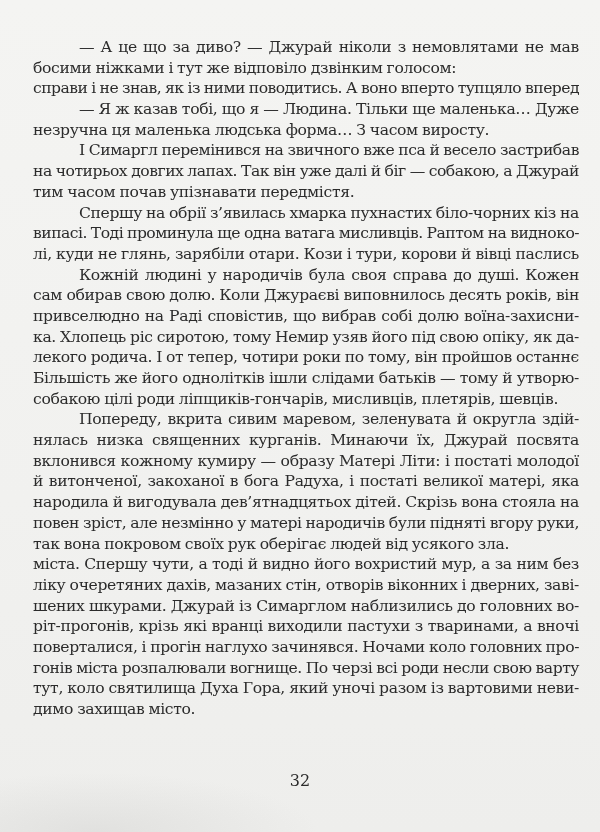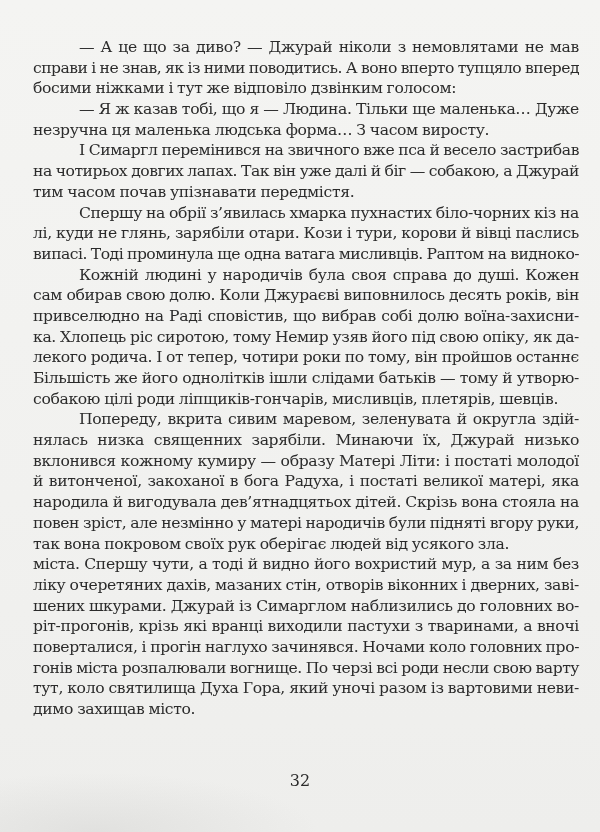--- a/index.html
+++ b/index.html
@@ -46,44 +46,44 @@
     background: radial-gradient(ellipse at 30% 100%, rgba(200,200,198,0.35) 0%, rgba(240,240,238,0) 70%);
   }
 </style>
 </head>
 <body>
 
 <div class="page">
   <div class="text-block">
 
     <span class="line indent">— А це що за диво? — Джурай ніколи з немовлятами не мав</span>
+    <span class="line last">босими ніжками і тут же відповіло дзвінким голосом:</span>
     <span class="line" style="letter-spacing: -0.548596px;">справи і не знав, як із ними поводитись. А воно вперто тупцяло вперед</span>
-    <span class="line last">босими ніжками і тут же відповіло дзвінким голосом:</span>
 
     <span class="line indent">— Я ж казав тобі, що я — Людина. Тільки ще маленька… Дуже</span>
     <span class="line last">незручна ця маленька людська форма… З часом виросту.</span>
 
     <span class="line indent" style="letter-spacing: -0.44375px;">І Симаргл перемінився на звичного вже пса й весело застрибав</span>
     <span class="line" style="letter-spacing: -0.486719px;">на чотирьох довгих лапах. Так він уже далі й біг — собакою, а Джурай</span>
     <span class="line last">тим часом почав упізнавати передмістя.</span>
 
     <span class="line indent" style="letter-spacing: -0.379713px;">Спершу на обрії з’явилась хмарка пухнастих біло-чорних кіз на</span>
+    <span class="line" style="letter-spacing: -0.522808px;">випасі. Тоді проминула ще одна ватага мисливців. Раптом на видноко-</span>
     <span class="line">лі, куди не глянь, зарябіли отари. Кози і тури, корови й вівці паслись</span>
-    <span class="line" style="letter-spacing: -0.522808px;">випасі. Тоді проминула ще одна ватага мисливців. Раптом на видноко-</span>
 
     <span class="line indent">Кожній людині у народичів була своя справа до душі. Кожен</span>
     <span class="line">сам обирав свою долю. Коли Джураєві виповнилось десять років, він</span>
     <span class="line">привселюдно на Раді сповістив, що вибрав собі долю воїна-захисни-</span>
     <span class="line" style="letter-spacing: -0.366314px;">ка. Хлопець ріс сиротою, тому Немир узяв його під свою опіку, як да-</span>
     <span class="line" style="letter-spacing: -0.367024px;">лекого родича. І от тепер, чотири роки по тому, він пройшов останнє</span>
     <span class="line">Більшість же його однолітків ішли слідами батьків — тому й утворю-</span>
     <span class="line last">собакою цілі роди ліпщиків-гончарів, мисливців, плетярів, шевців.</span>
 
     <span class="line indent">Попереду, вкрита сивим маревом, зеленувата й округла здій-</span>
-    <span class="line">нялась низка священних зарябіли. Минаючи їх, Джурай низько</span>
+    <span class="line">нялась низка священних курганів. Минаючи їх, Джурай посвята</span>
     <span class="line">вклонився кожному кумиру — образу Матері Літи: і постаті молодої</span>
     <span class="line">й витонченої, закоханої в бога Радуха, і постаті великої матері, яка</span>
     <span class="line">народила й вигодувала дев’ятнадцятьох дітей. Скрізь вона стояла на</span>
     <span class="line" style="letter-spacing: -0.44058px;">повен зріст, але незмінно у матері народичів були підняті вгору руки,</span>
     <span class="line last">так вона покровом своїх рук оберігає людей від усякого зла.</span>
 
     <span class="line">міста. Спершу чути, а тоді й видно його вохристий мур, а за ним без</span>
     <span class="line">ліку очеретяних дахів, мазаних стін, отворів віконних і дверних, заві-</span>
     <span class="line">шених шкурами. Джурай із Симарглом наблизились до головних во-</span>
     <span class="line">ріт-прогонів, крізь які вранці виходили пастухи з тваринами, а вночі</span>

